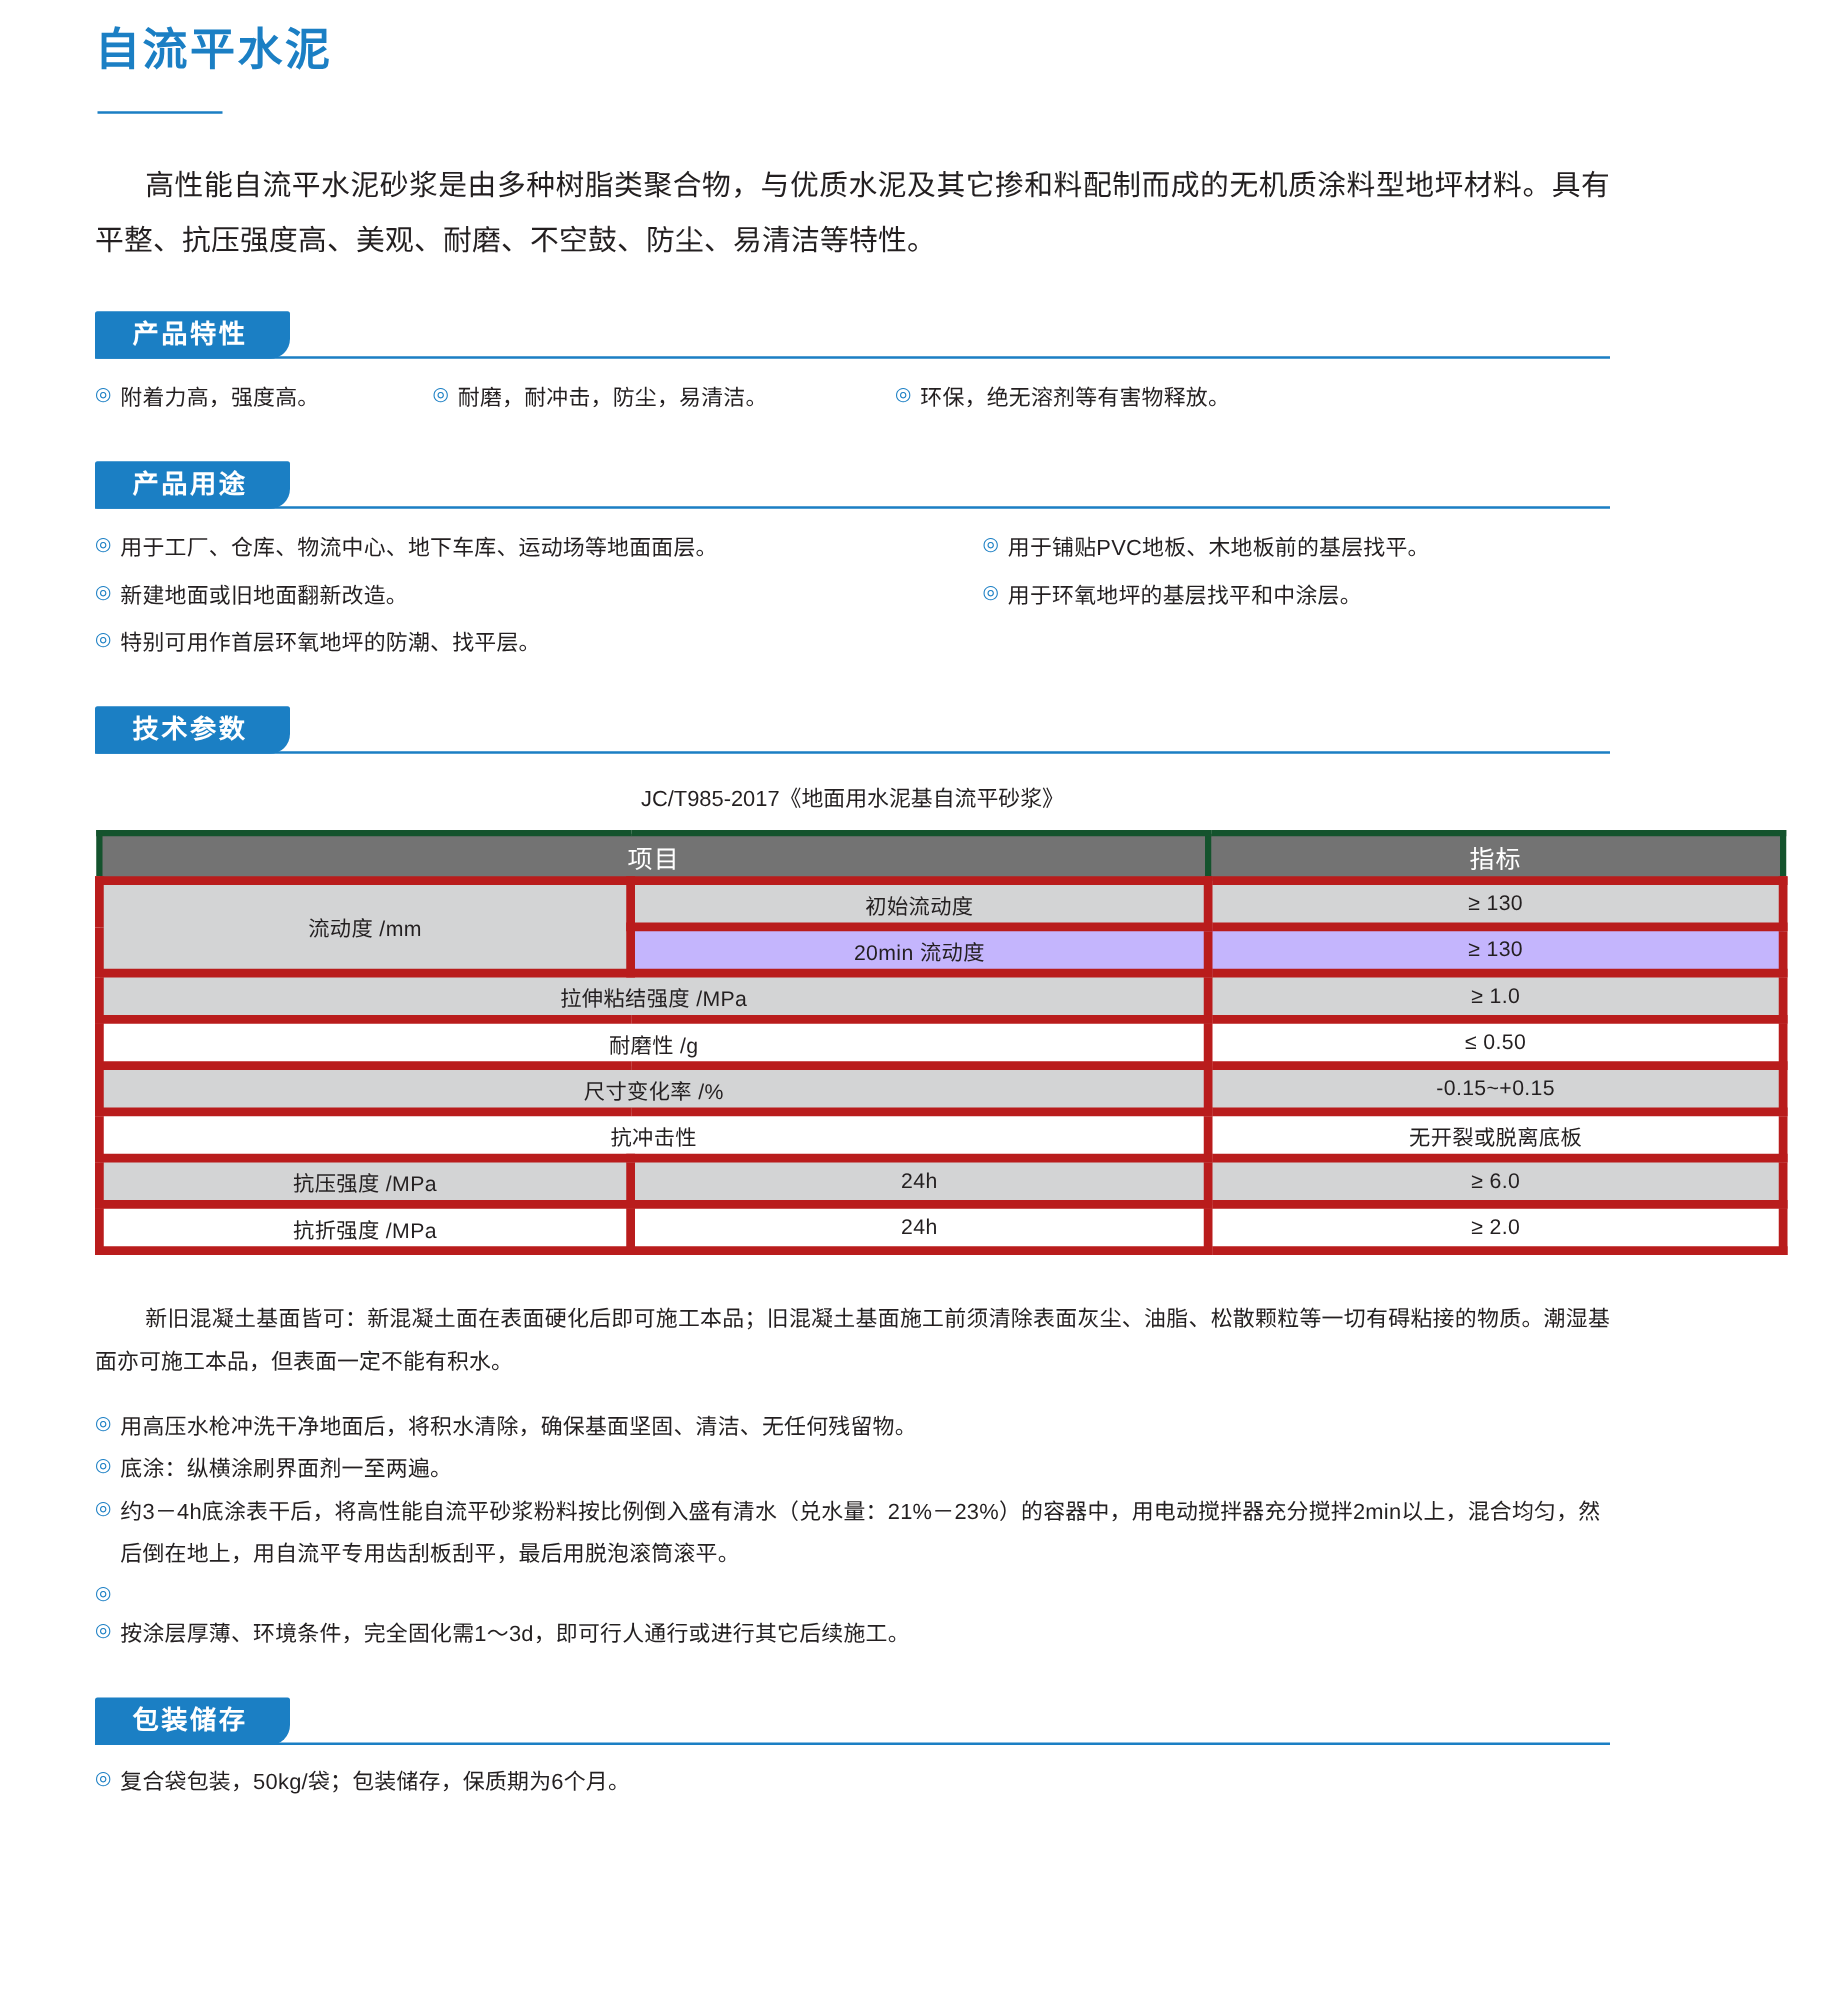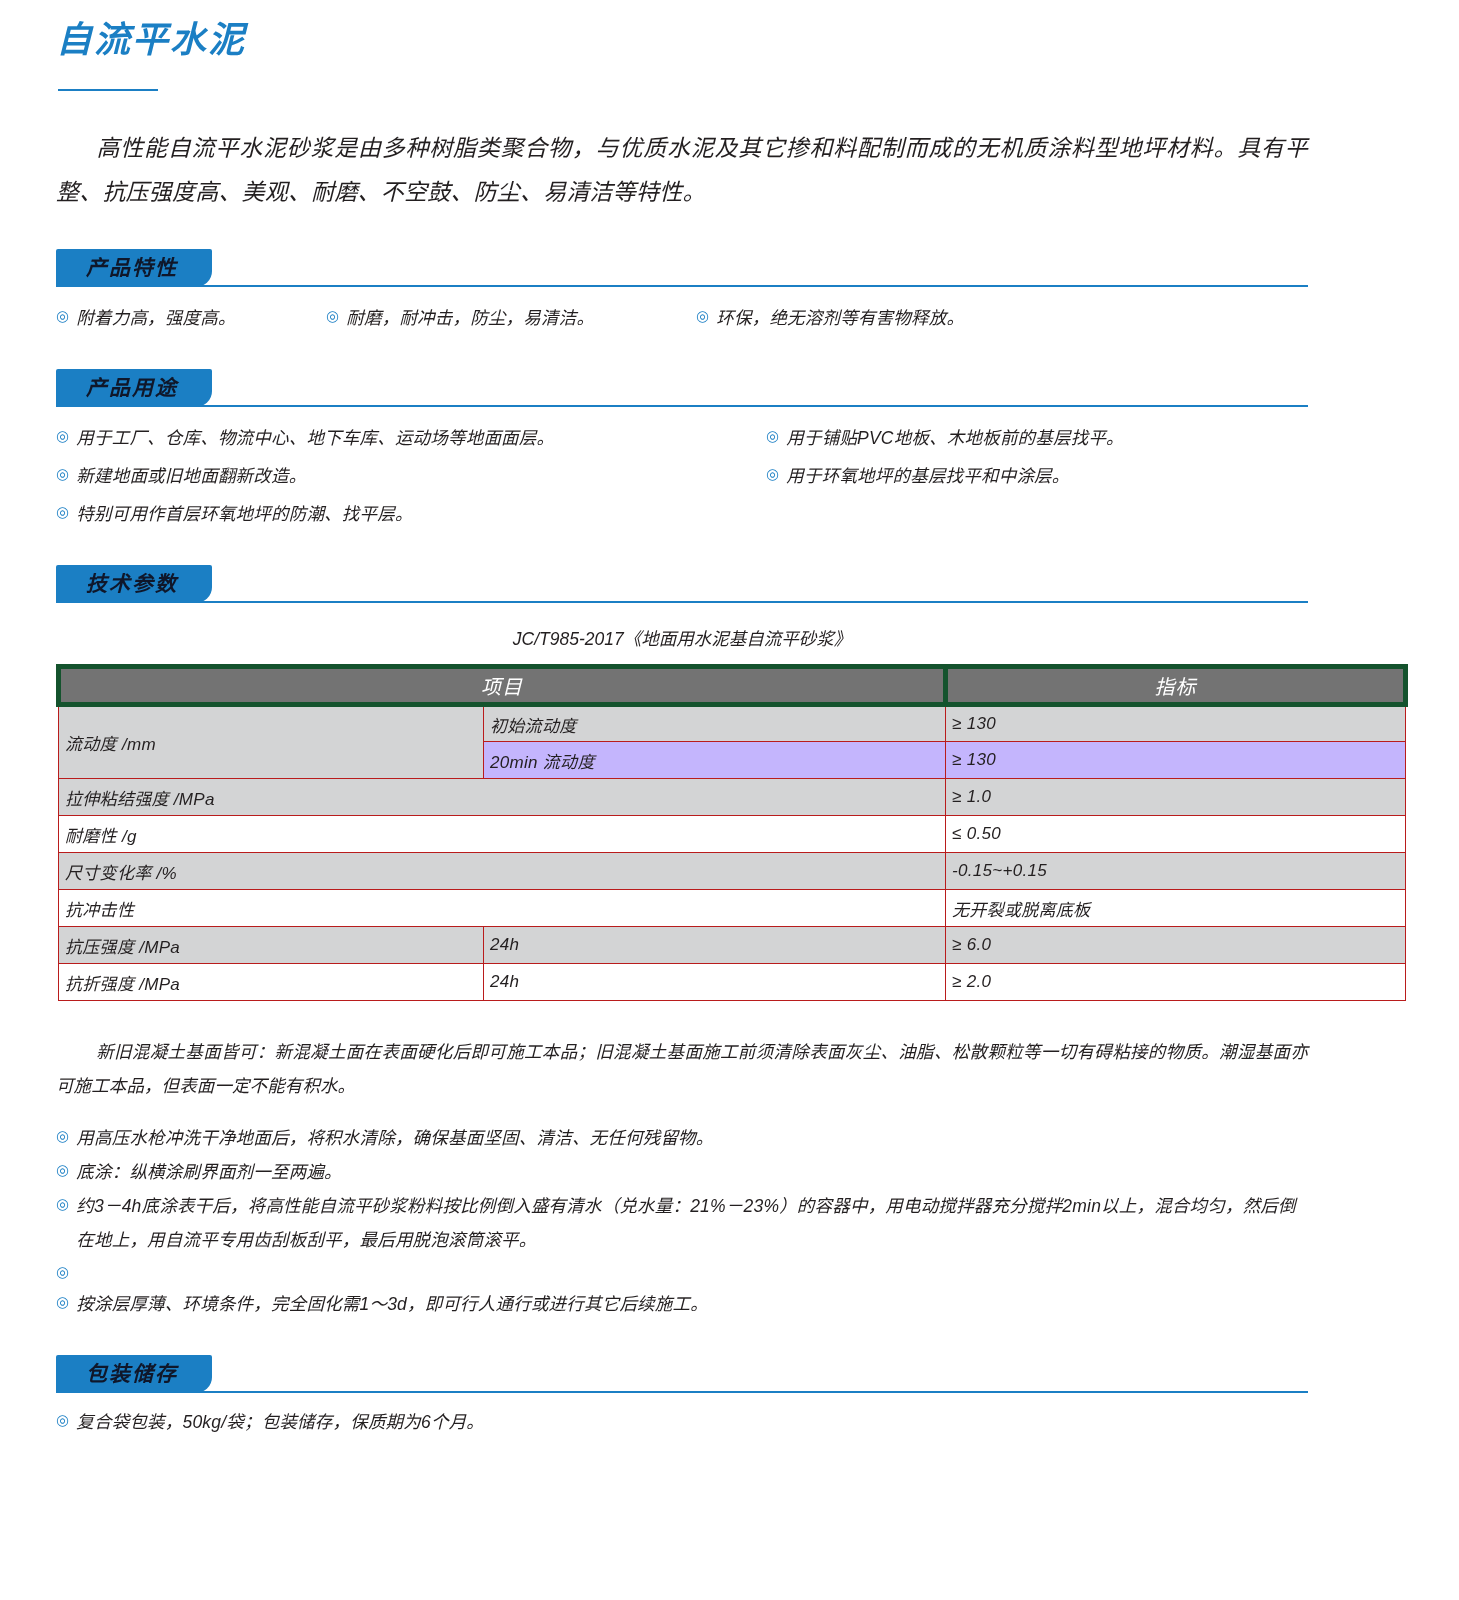--- a/index.html
+++ b/index.html
@@ -9,23 +9,22 @@
     background: #ffffff;
   }
   body {
     width: 1459px;
     min-height: 1600px;
     font-family: "Liberation Sans", "DejaVu Sans", sans-serif;
     color: #231f20;
     position: relative;
   }
   .page {
-    padding: 0 56px;
+    padding: 0 76px;
     width: 1364px;
-    font-style: italic;
   }
 
   
   .page-title {
     font-size: 36px;
     font-weight: bold;
     color: #1b7fc4;
     letter-spacing: 2px;
     margin: 18px 0 0 0;
     line-height: 1.2;
@@ -52,21 +51,21 @@
   .sec-head {
     position: relative;
     height: 38px;
   }
   .sec-head .ribbon {
     position: absolute;
     left: 0;
     top: 0;
     height: 38px;
     background: #1b7fc4;
-    color: #0f172a;
+    color: #ffffff;
     font-size: 21px;
     font-weight: bold;
     letter-spacing: 2px;
     line-height: 38px;
     padding: 0 34px 0 30px;
     border-radius: 2px 2px 16px 2px;
     z-index: 2;
   }
   .sec-head .rule {
     position: absolute;
@@ -138,22 +137,23 @@
   table.spec th {
     background: #737373;
     color: #ffffff;
     font-weight: normal;
     font-size: 20px;
     height: 38px;
     border: 5px solid #14532d;
     letter-spacing: 1px;
   }
   table.spec td {
-    border: 1px solid #b91c1c;
+    border: 7px solid #b91c1c;
     height: 37px;
+    text-align: center;
     padding: 2px 6px;
     letter-spacing: 0.3px;
   }
   table.spec tr.shade td { background: #d3d4d5; }
   table.spec td.plain { background: #c4b5fd; }
 
   .footer-space { height: 60px; }
 </style>
 </head>
 <body>

